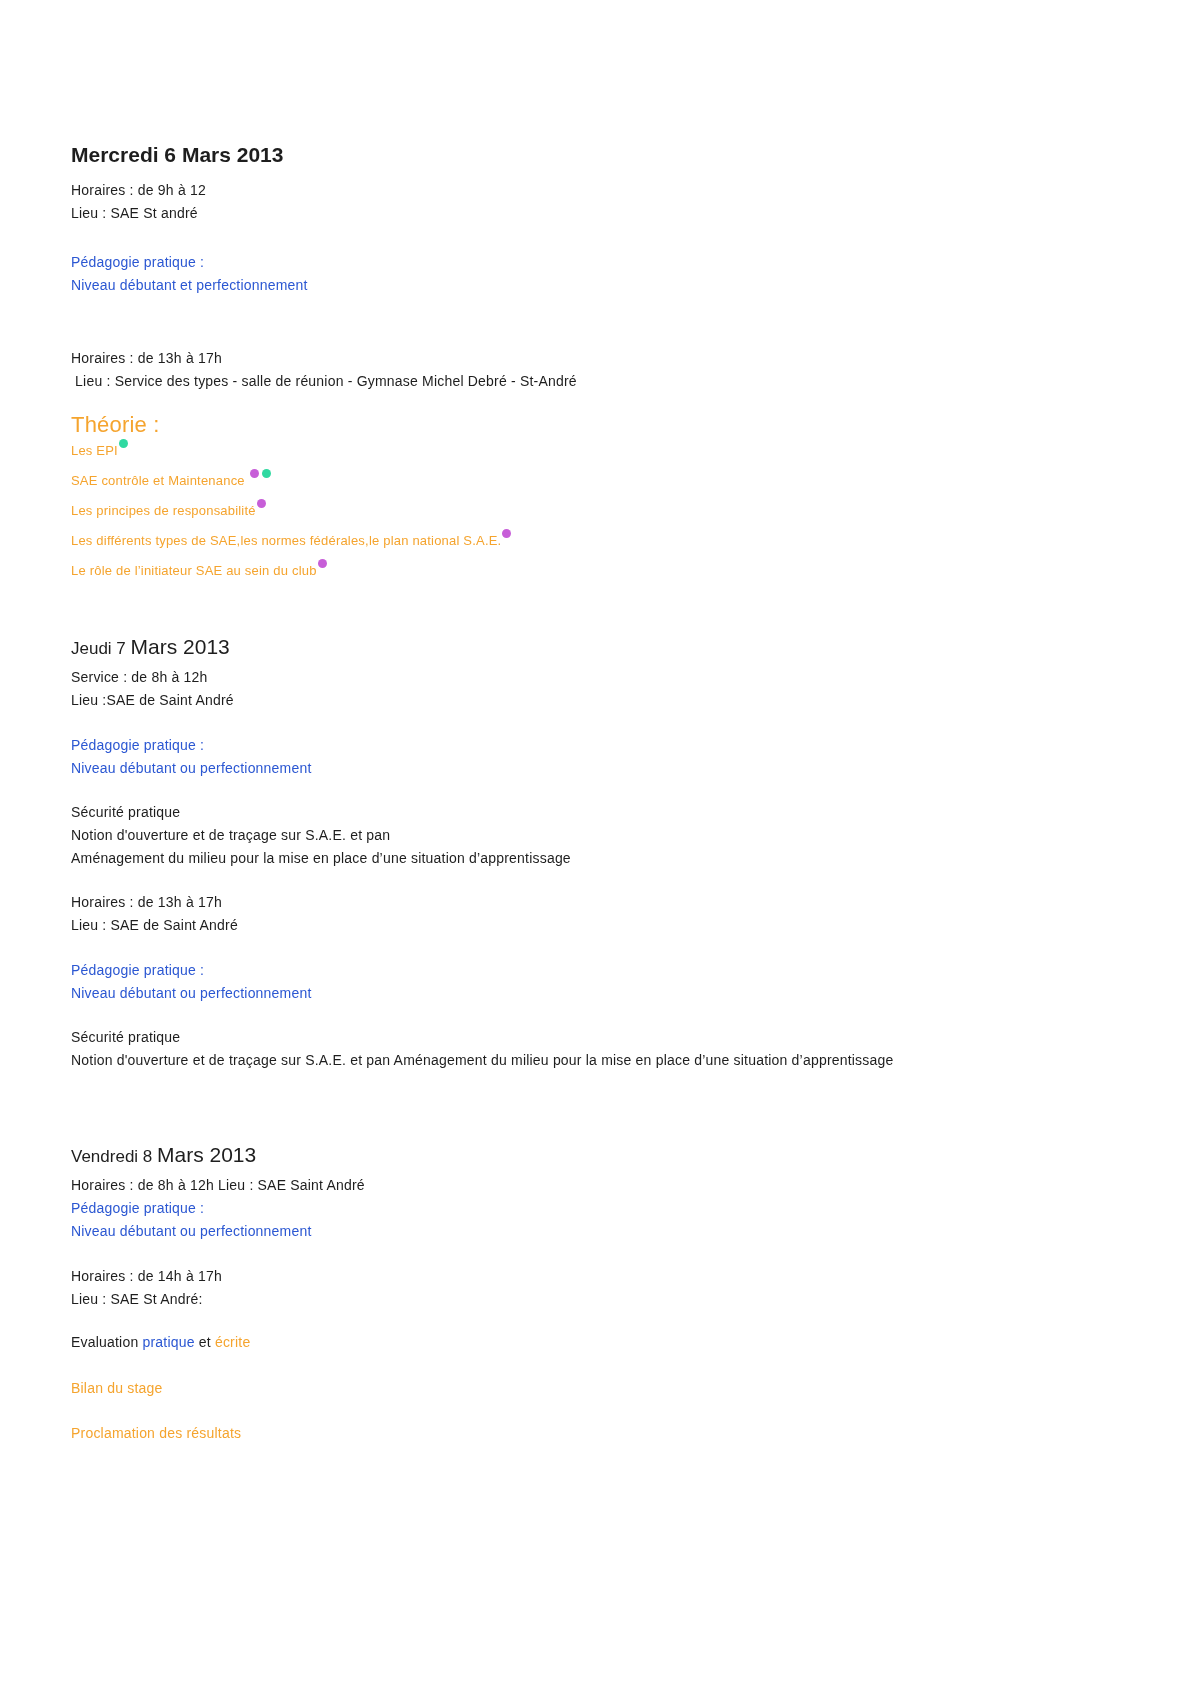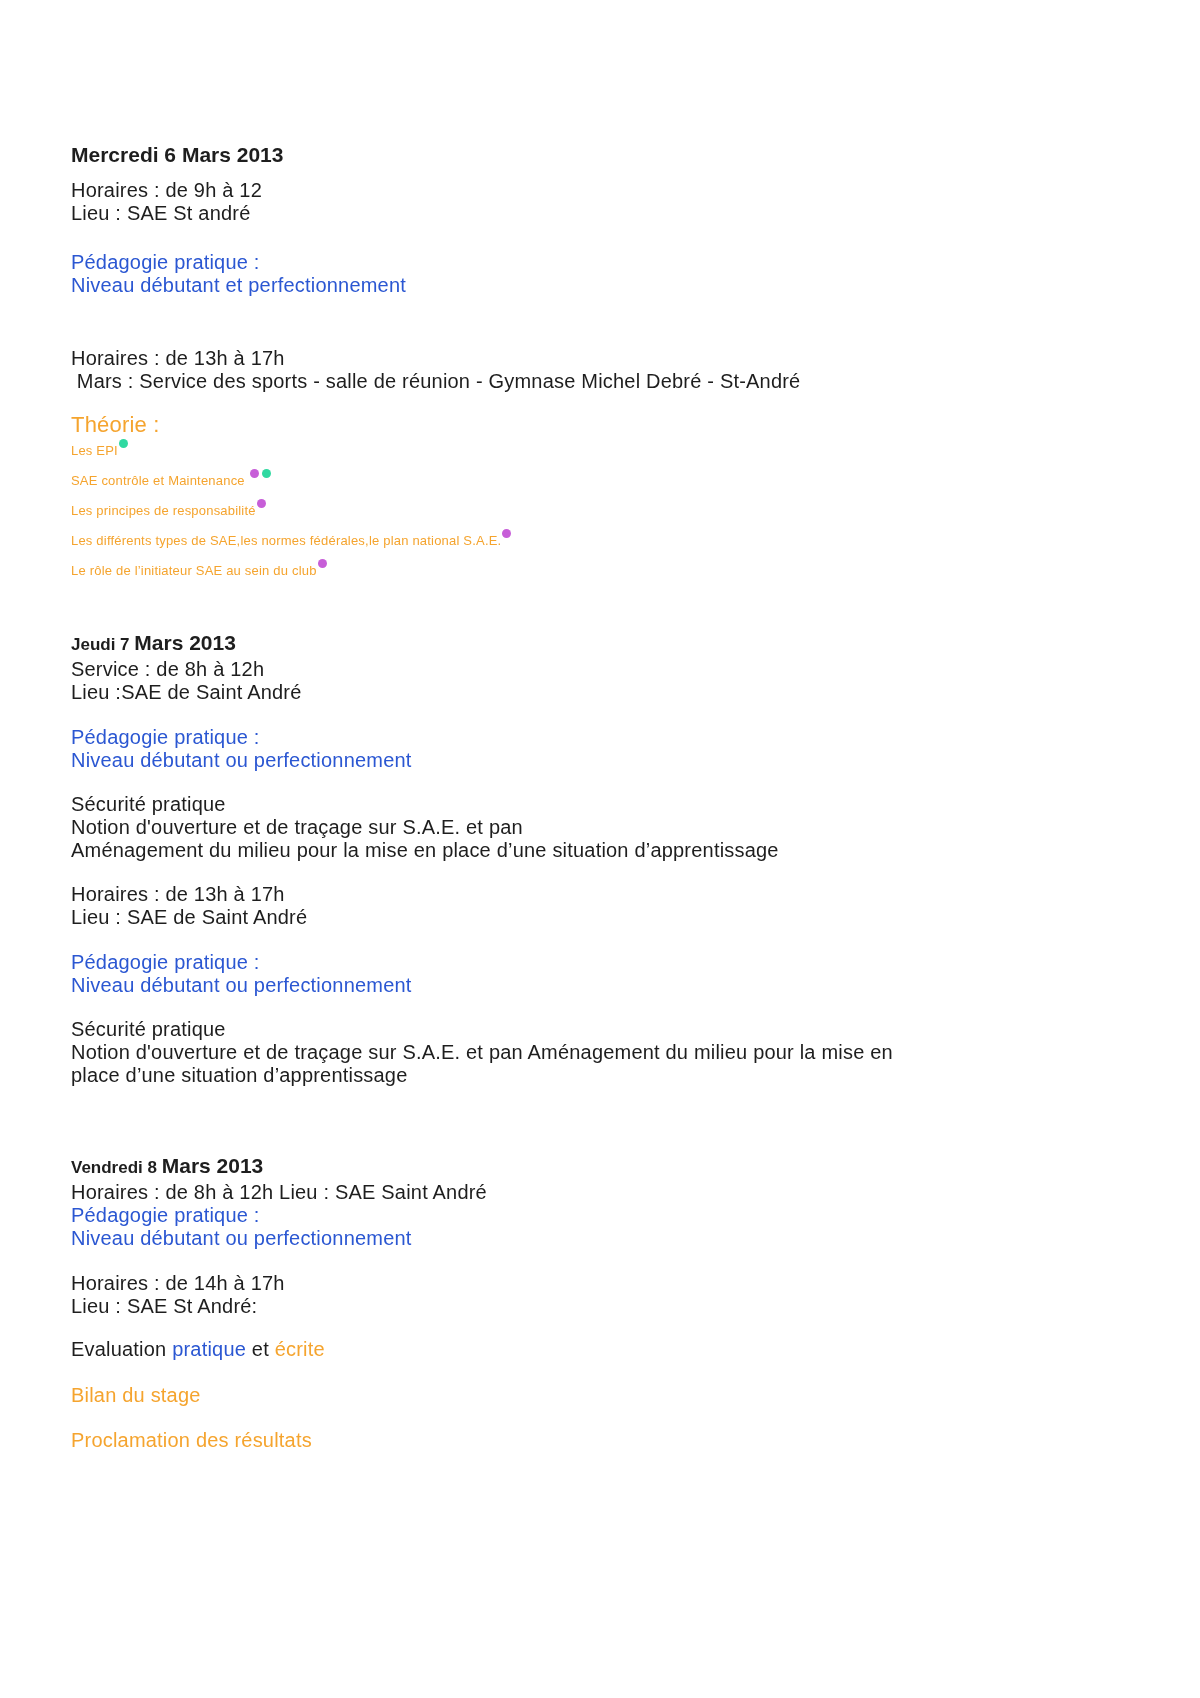--- a/index.html
+++ b/index.html
@@ -21,34 +21,34 @@
     padding: 131px 80px 0 71px;
     background: var(--page-bg, #ffffff);
     margin-top: 12px;
   }
   p, h1, h2 {
     margin: 0;
     white-space: pre-wrap;
     max-width: 840px;
   }
   .body-text {
-    font-size: 20px;
+    font-size: 14px;
     line-height: 23px;
     letter-spacing: 0.2px;
   }
   .h-day1 {
     font-size: 21px;
     line-height: 24px;
     font-weight: bold;
     margin-bottom: 12px;
   }
   .h-day {
     font-size: 21px;
-    line-height: 26px;
-    font-weight: bold;
+    line-height: 34px;
+    font-weight: normal;
   }
   .h-day .small {
     font-size: 17px;
   }
   .blue { color: var(--blue, #2b57d2); }
   .orange { color: var(--orange, #f5a42e); }
   .orange-label {
     font-size: 22px;
     line-height: 23px;
     letter-spacing: 0.2px;
@@ -81,21 +81,21 @@
 <body>
 
 <div class="page">
 
   <h1 class="h-day1">Mercredi 6 Mars 2013</h1>
 
   <p class="body-text mb26"><span>Horaires : de 9h à 12</span><br><span>Lieu : SAE St andré</span></p>
 
   <p class="body-text blue mb50"><span>Pédagogie pratique :</span><br><span>Niveau débutant et perfectionnement</span></p>
 
-  <p class="body-text mb20"><span>Horaires : de 13h à 17h</span><br><span> Mars : Service des sports - salle de réunion - Gymnase Michel Debré - St-André</span></p>
+  <p class="body-text mb20"><span>Horaires : de 13h à 17h</span><br><span> Lieu : Service des types - salle de réunion - Gymnase Michel Debré - St-André</span></p>
 
   <div class="mb44">
     <p class="orange-label orange">Théorie :</p>
     <p class="orange-item orange"><span>Les EPI</span><span class="dot" style="background: rgb(48, 217, 161);"></span></p>
     <p class="orange-item orange"><span>SAE contrôle et Maintenance </span><span class="dot" style="background: rgb(199, 94, 216);"></span><span class="dot" style="background: rgb(48, 217, 161);"></span></p>
     <p class="orange-item orange"><span>Les principes de responsabilité</span><span class="dot" style="background: rgb(199, 94, 216);"></span></p>
     <p class="orange-item orange"><span>Les différents types de SAE,les normes fédérales,le plan national S.A.E.</span><span class="dot" style="background: rgb(199, 94, 216);"></span></p>
     <p class="orange-item orange"><span>Le rôle de l’initiateur SAE au sein du club</span><span class="dot" style="background: rgb(199, 94, 216);"></span></p>
   </div>
 

